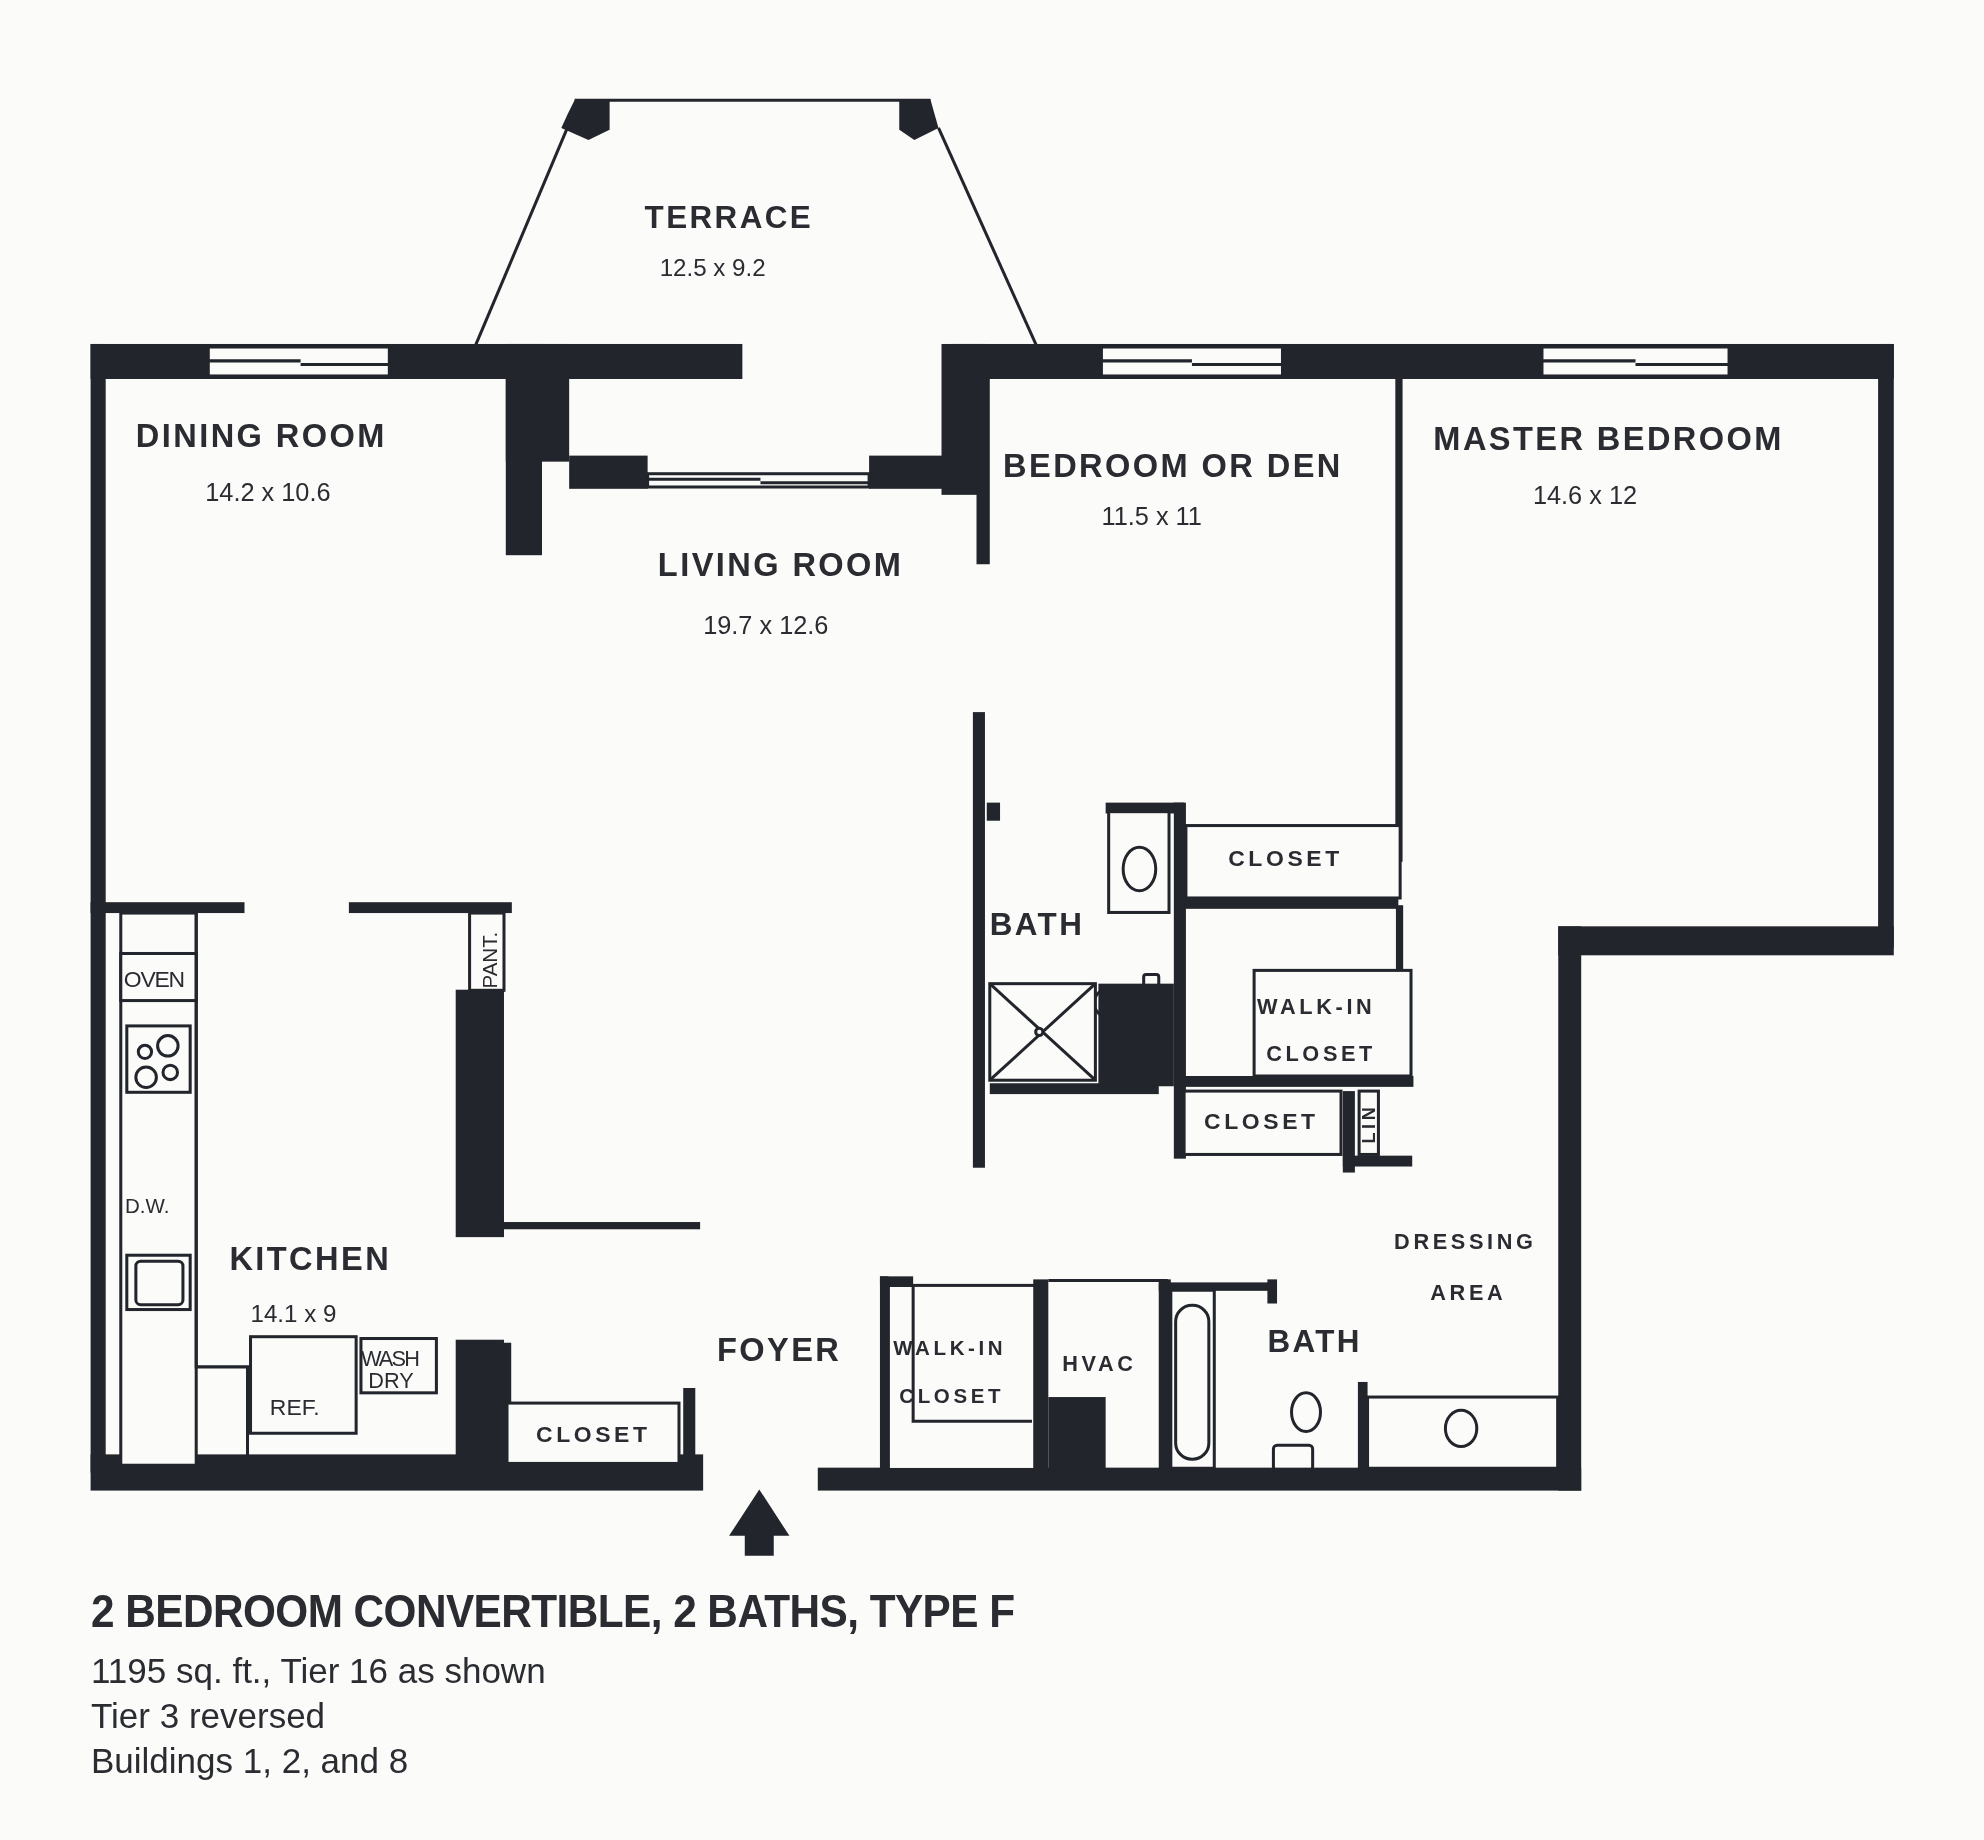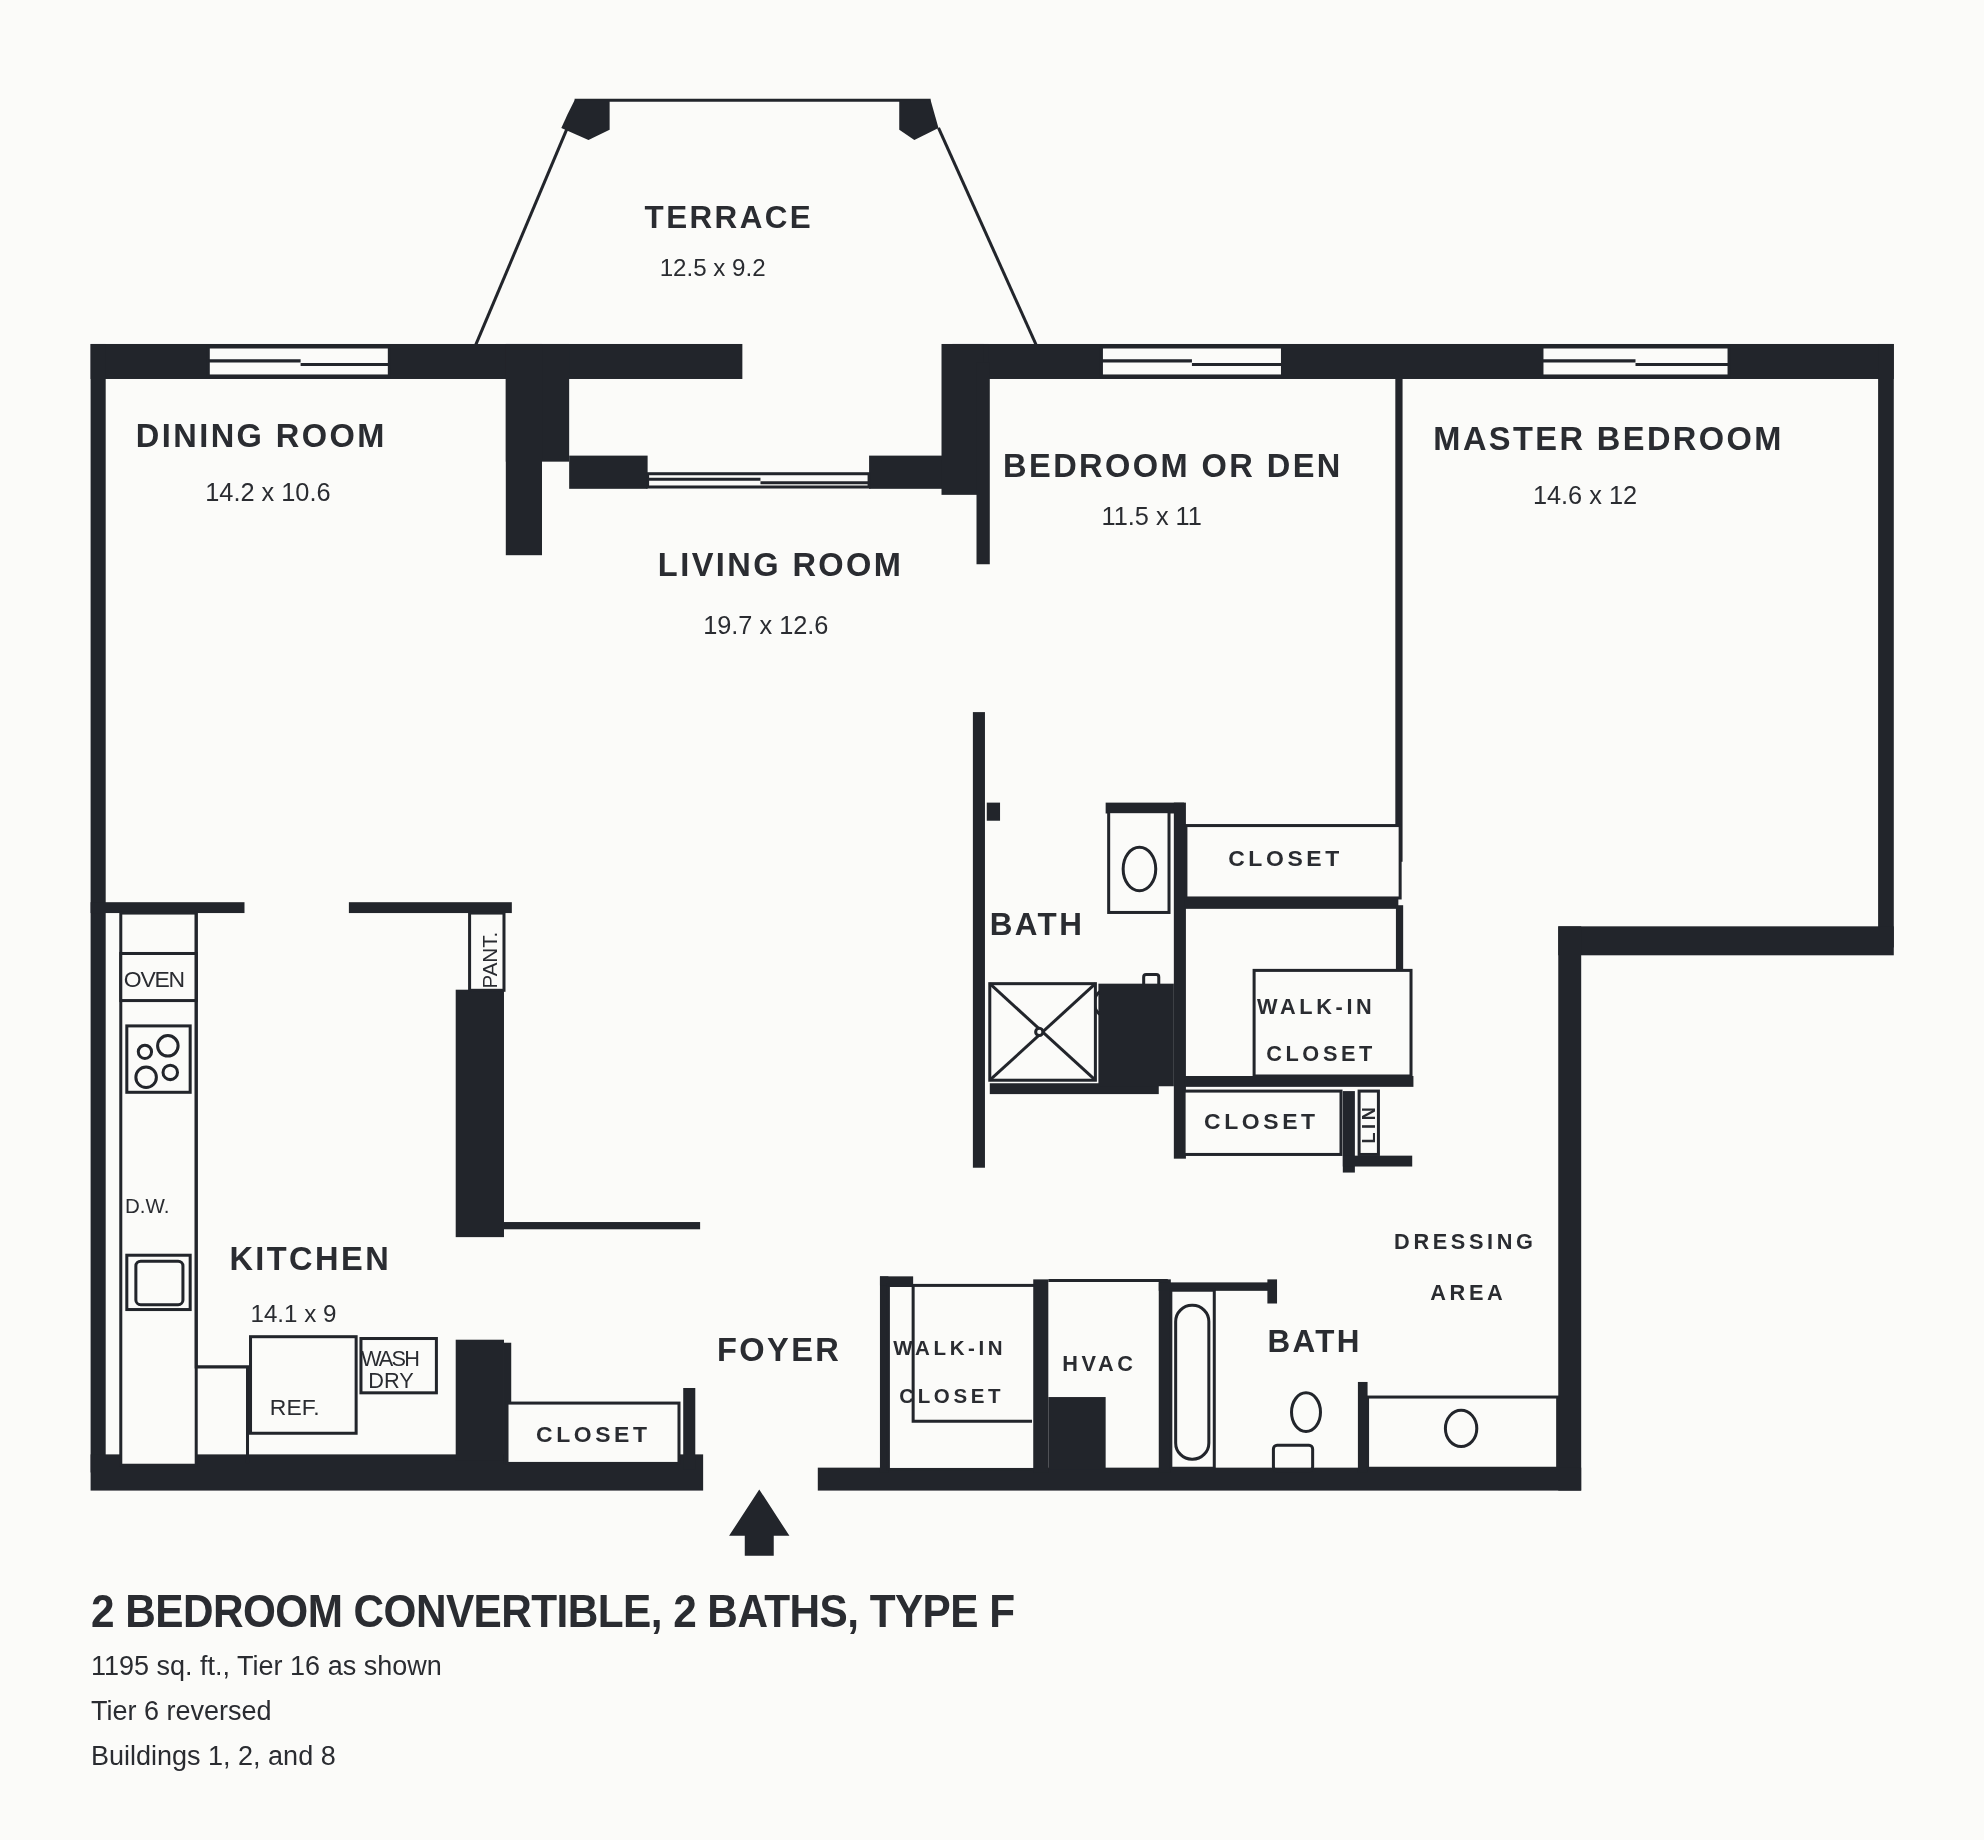--- a/index.html
+++ b/index.html
@@ -6,21 +6,21 @@
   body { width: 1985px; height: 1840px; position: relative; overflow: hidden; }
   #plan { position: absolute; left: 0; top: 0; width: 1985px; height: 1840px; }
   .wall { fill: #22252b; }
   .thin { fill: none; stroke: #22252b; stroke-width: 5; }
   .fix { fill: #fbfbf9; stroke: #22252b; stroke-width: 5; }
   .room-label { font-family: "Liberation Sans", sans-serif; font-weight: 700; fill: #2a2c31; letter-spacing: 4px; }
   .dim-label { font-family: "Liberation Sans", sans-serif; fill: #2a2c31; }
   .small-label { font-family: "Liberation Sans", sans-serif; font-weight: 700; fill: #2a2c31; letter-spacing: 6px; }
   .caption { position: absolute; left: 91px; font-family: "Liberation Sans", sans-serif; color: #2a2c31; }
   .caption-title { top: 1584px; font-size: 46px; font-weight: 700; letter-spacing: -0.6px; transform: scaleX(0.92); transform-origin: left; }
-  .caption-line { font-size: 27px; }
+  .caption-line { font-size: 35px; }
   .c1 { top: 1651px; } .c2 { top: 1696px; } .c3 { top: 1741px; }
 </style>
 </head>
 <body>
 
 <svg id="plan" viewBox="0 0 3289 3049" xmlns="http://www.w3.org/2000/svg">
 
   <g>
     <line class="thin" x1="788" y1="572" x2="940" y2="212"></line>
     <line class="thin" x1="1717" y1="572" x2="1555" y2="212"></line>
@@ -175,15 +175,15 @@
     <rect class="wall" x="2250" y="2290" width="16" height="150"></rect>
     <rect class="fix" x="2266" y="2315" width="315" height="118"></rect>
     <ellipse class="thin" cx="2421" cy="2367" rx="26" ry="30"></ellipse>
     <text class="small-label" x="2310" y="2070" font-size="36">DRESSING</text>
     <text class="small-label" x="2370" y="2155" font-size="36">AREA</text>
   </g>
 </svg>
 
 <div class="caption caption-title">2 BEDROOM CONVERTIBLE, 2 BATHS, TYPE F</div>
 <div class="caption caption-line c1">1195 sq. ft., Tier 16 as shown</div>
-<div class="caption caption-line c2">Tier 6 reversed</div>
+<div class="caption caption-line c2">Tier 3 reversed</div>
 <div class="caption caption-line c3">Buildings 1, 2, and 8</div>
 
 
 </body></html>

